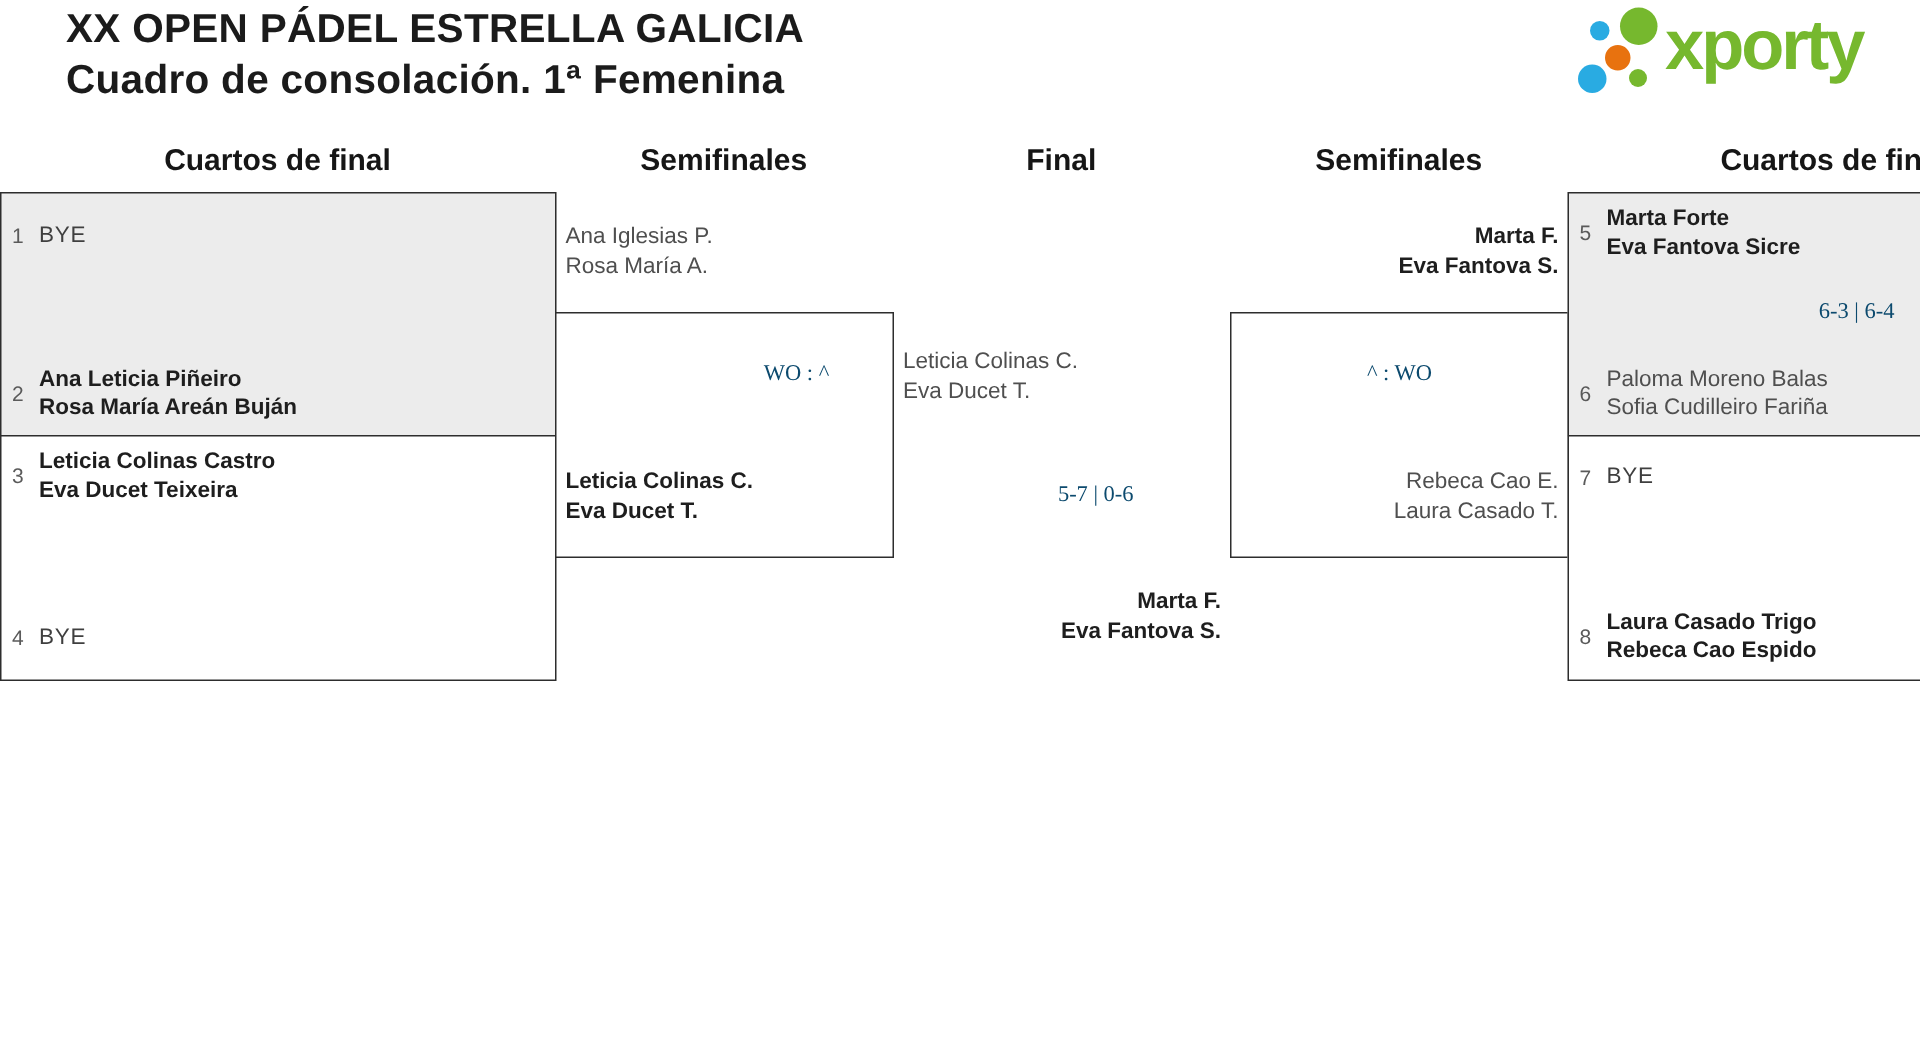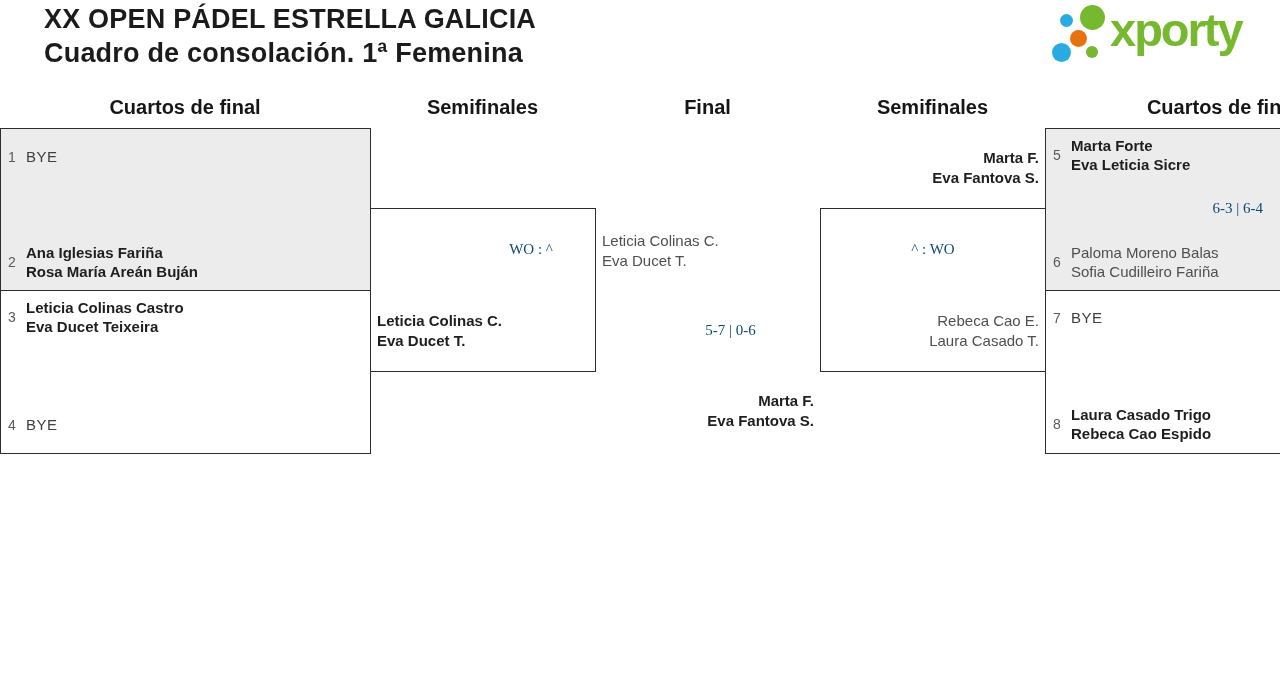--- a/index.html
+++ b/index.html
@@ -84,39 +84,43 @@
 
   <div class="team-row" style="left:8px;top:147px;">
     <span class="seed">1</span>
     <span class="names">
         <span class="nm bye">BYE</span>
       </span>
   </div>
   <div class="team-row" style="left:8px;top:243px;">
     <span class="seed">2</span>
     <span class="names">
-      <span class="nm win">Ana Iglesias Fariña</span>
+      <span class="nm win">Ana Leticia Piñeiro</span>
       <span class="nm win">Rosa María Areán Buján</span>
     </span>
   </div>
 
   <div class="team-row" style="left:8px;top:298px;">
     <span class="seed">3</span>
     <span class="names">
       <span class="nm win">Leticia Colinas Castro</span>
       <span class="nm win">Eva Ducet Teixeira</span>
     </span>
   </div>
   <div class="team-row" style="left:8px;top:415px;">
     <span class="seed">4</span>
     <span class="names">
         <span class="nm bye">BYE</span>
       </span>
   </div>
 
+  <div class="tblock" style="left:377px;top:148px;">
+    <span class="nm lose">Ana Iglesias P.</span>
+    <span class="nm lose">Rosa María A.</span>
+  </div>
   <div class="score t-center" style="left:370px;top:241px;width:226px;padding-left:48px;">WO : ^</div>
   <div class="tblock" style="left:377px;top:311px;">
     <span class="nm win">Leticia Colinas C.</span>
     <span class="nm win">Eva Ducet T.</span>
   </div>
 
   <div class="tblock" style="left:602px;top:231px;">
     <span class="nm lose">Leticia Colinas C.</span>
     <span class="nm lose">Eva Ducet T.</span>
   </div>
@@ -133,21 +137,21 @@
   <div class="score t-center" style="left:820px;top:241px;width:226px;">^ : WO</div>
   <div class="tblock t-right" style="left:820px;top:311px;width:219px;">
     <span class="nm lose">Rebeca Cao E.</span>
     <span class="nm lose">Laura Casado T.</span>
   </div>
 
   <div class="team-row" style="left:1053px;top:136px;">
     <span class="seed">5</span>
     <span class="names">
       <span class="nm win">Marta Forte</span>
-      <span class="nm win">Eva Leticia Sicre</span>
+      <span class="nm win">Eva Fantova Sicre</span>
     </span>
   </div>
   <div class="score t-right" style="left:1045px;top:200px;width:218px;">6-3 | 6-4</div>
   <div class="team-row" style="left:1053px;top:243px;">
     <span class="seed">6</span>
     <span class="names">
       <span class="nm lose">Paloma Moreno Balas</span>
       <span class="nm lose">Sofia Cudilleiro Fariña</span>
     </span>
   </div>

